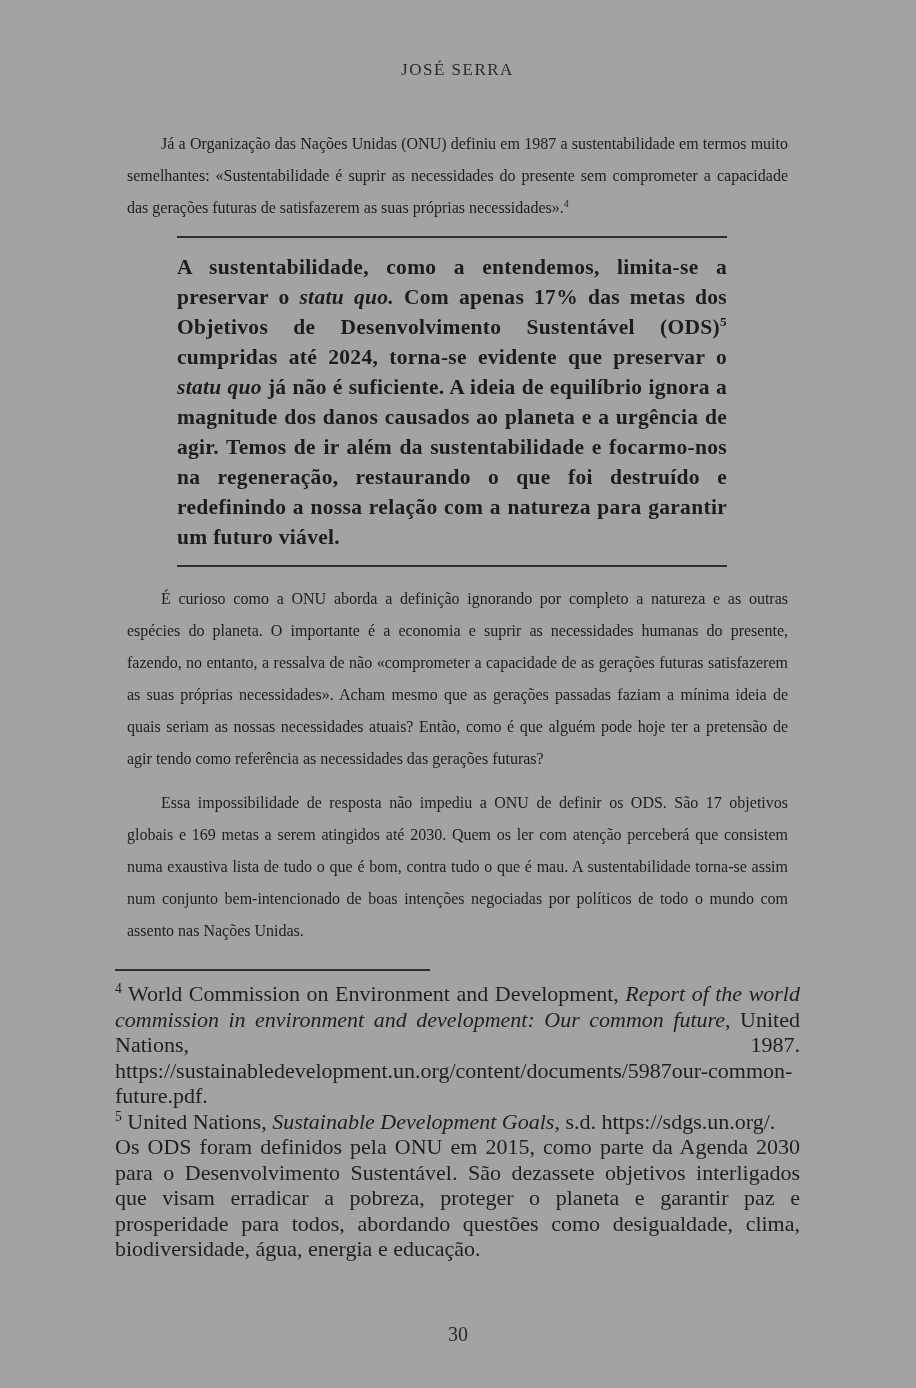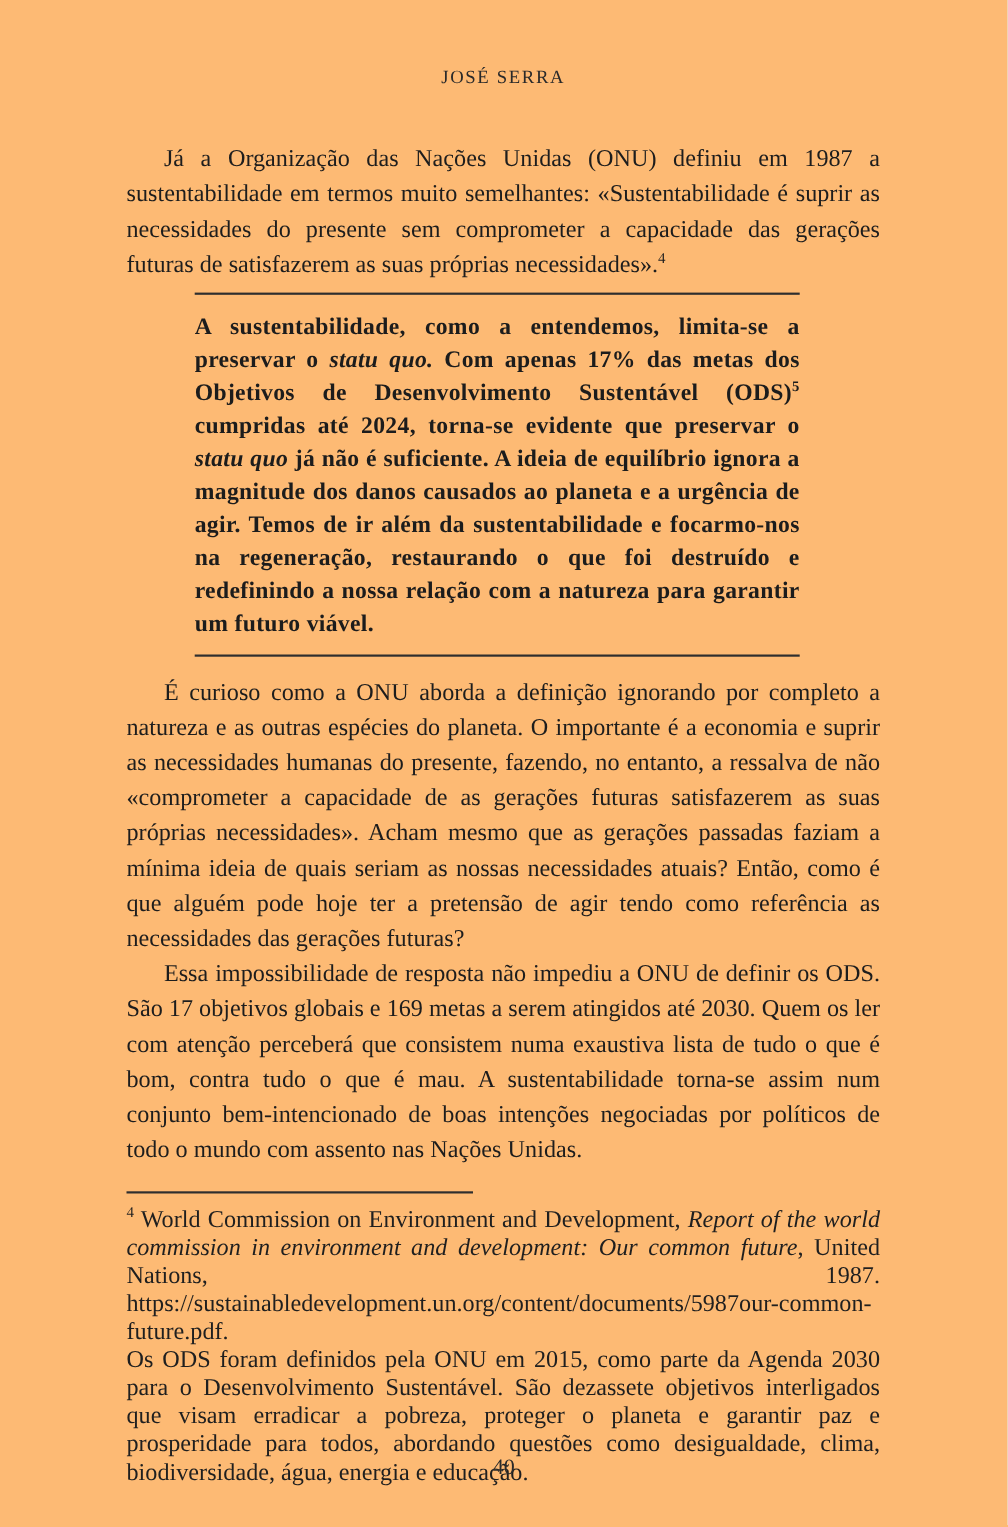--- a/index.html
+++ b/index.html
@@ -5,39 +5,39 @@
   html, body {
     margin: 0;
     padding: 0;
     background: #e8e8e8;
   }
   .page {
     position: relative;
     width: 916px;
     height: 1388px;
     margin: 0 auto;
-    background: #fdba74;
+    background: #a3a3a3;
     color: #1d1d1d;
     font-family: "Liberation Serif", "DejaVu Serif", serif;
     overflow: hidden;
     box-sizing: border-box;
     padding: 60px 116px 0 115px;
   }
   .running-header {
     text-align: center;
     font-size: 17px;
     letter-spacing: 1.5px;
     color: #2a2a2a;
   }
   .text-block {
     margin-top: 48px;
   }
   .body-para {
-    margin: 0;
-    font-size: 22px;
+    margin: 12px;
+    font-size: 16px;
     line-height: 32px;
     text-align: justify;
     color: #1d1d1d;
   }
   .body-para.indent {
     text-indent: 34px;
   }
   .quote-block {
     margin: 10px 0 16px 62px;
     width: 550px;
@@ -102,20 +102,21 @@
     </div>
 
     <p class="body-para indent"><span>É curioso como a ONU aborda a definição ignorando por completo a natureza e as outras espécies do planeta. O importante é a economia e suprir as necessidades humanas do presente, fazendo, no entanto, a ressalva de não «comprometer a capacidade de as gerações futuras satisfazerem as suas próprias necessidades». Acham mesmo que as gerações passadas faziam a mínima ideia de quais seriam as nossas necessidades atuais? Então, como é que alguém pode hoje ter a pretensão de agir tendo como referência as necessidades das gerações futuras?</span></p>
 
     <p class="body-para indent"><span>Essa impossibilidade de resposta não impediu a ONU de definir os ODS. São 17 objetivos globais e 169 metas a serem atingidos até 2030. Quem os ler com atenção perceberá que consistem numa exaustiva lista de tudo o que é bom, contra tudo o que é mau. A sustentabilidade torna-se assim num conjunto bem-intencionado de boas intenções negociadas por políticos de todo o mundo com assento nas Nações Unidas.</span></p>
 
     <div class="footnote-sep"></div>
 
     <div class="footnotes">
       <p class="footnote"><span class="seg-sup">4</span><span>  World Commission on Environment and Development, </span><span class="seg-italic">Report of the world commission in environment and development: Our common future</span><span>, United Nations, 1987. https://sustainabledevelopment.un.org/content/documents/5987our-common-future.pdf.</span></p>
+      <p class="footnote"><span class="seg-sup">5</span><span>  United Nations, </span><span class="seg-italic">Sustainable Development Goals</span><span>, s.d. https://sdgs.un.org/.</span></p>
       <p class="footnote"><span>Os ODS foram definidos pela ONU em 2015, como parte da Agenda 2030 para o Desenvolvimento Sustentável. São dezassete objetivos interligados que visam erradicar a pobreza, proteger o planeta e garantir paz e prosperidade para todos, abordando questões como desigualdade, clima, biodiversidade, água, energia e educação.</span></p>
     </div>
 
   </div>
 
-  <div class="page-number">40</div>
+  <div class="page-number">30</div>
 
 </div>
 
 </body></html>

